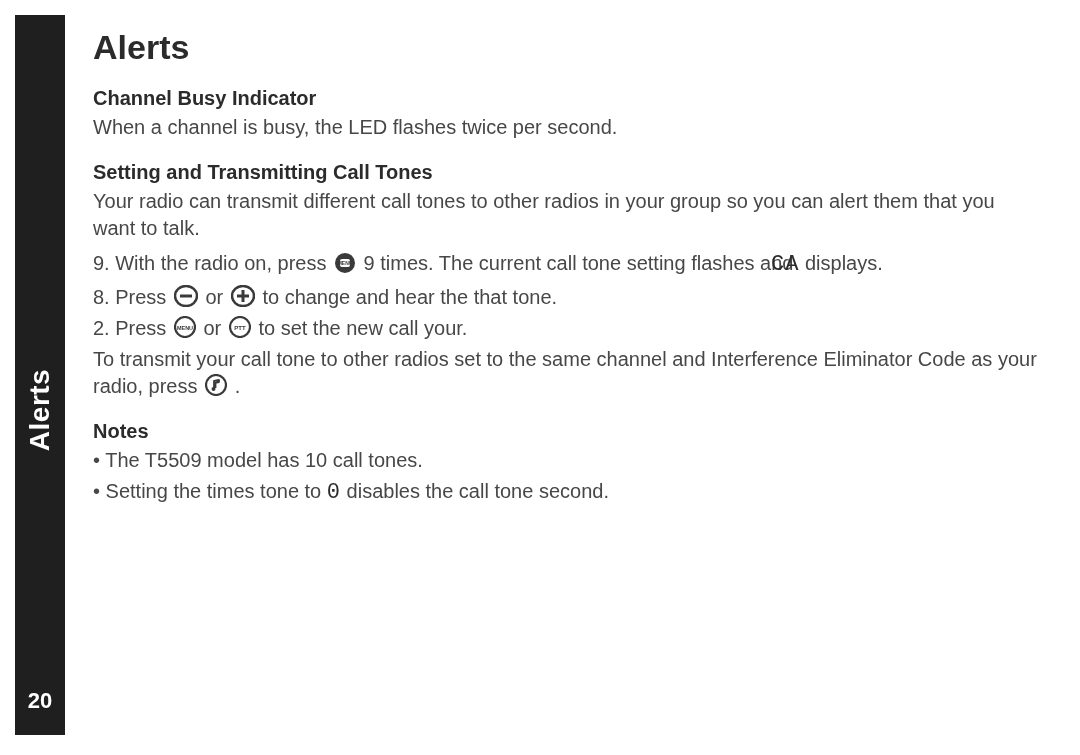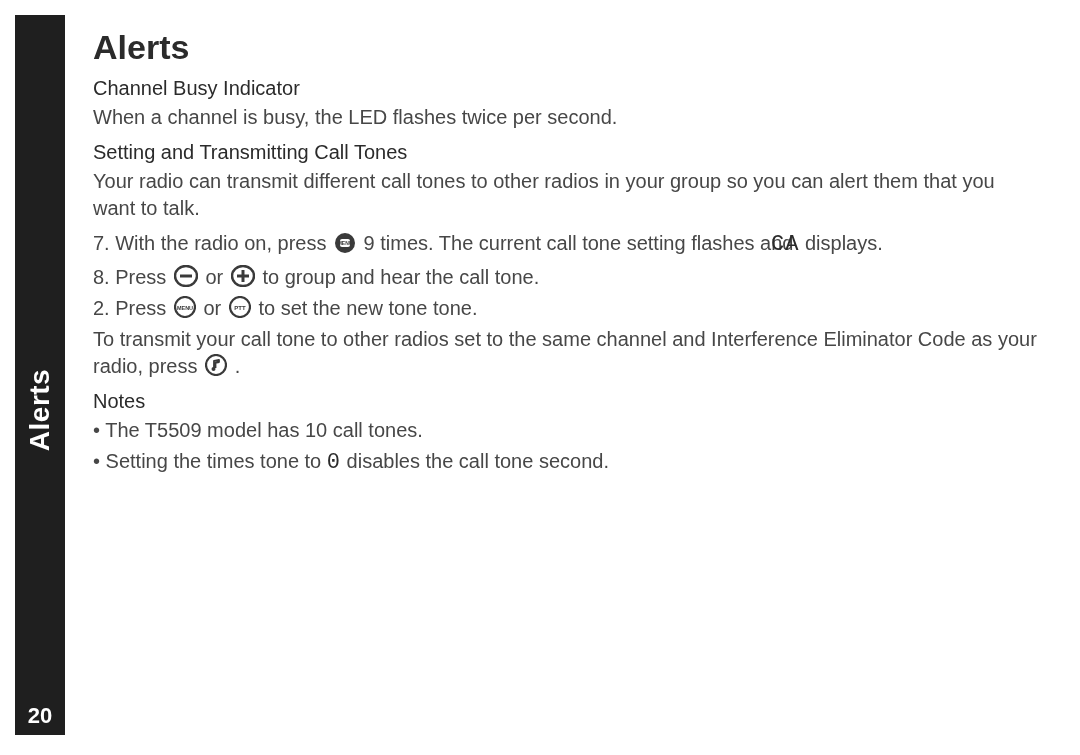--- a/index.html
+++ b/index.html
@@ -1,22 +1,22 @@
 <!DOCTYPE html>
 <html><head>
 <meta charset="utf-8">
 <style>
   html,body{margin:0;padding:0;background:#fff;font-family:Helvetica,Arial,sans-serif;color:#3a3a3a}
   .page{position:relative;width:1080px;height:755px;background:#fff;overflow:hidden}
   .sidebar{position:absolute;left:15px;top:15px;width:50px;height:720px;background:#1f1f1f;color:#fff}
   .side-label{position:absolute;left:50%;top:395px;transform:translate(-50%,-50%) rotate(-90deg);transform-origin:center;font-size:28px;font-weight:bold;letter-spacing:0.5px;white-space:nowrap}
-  .page-num{position:absolute;left:50%;top:688px;transform:translateX(-50%);font-size:22px;font-weight:bold}
+  .page-num{position:absolute;left:50%;top:673px;transform:translateX(-50%);font-size:22px;font-weight:bold}
   .content{position:absolute;left:93px;top:28px;width:950px}
   h1.title{margin:0 0 6px 0;font-size:34px;font-weight:bold;color:#2b2b2b}
-  h2.sub{margin:10px 0 2px 0;font-size:20px;font-weight:normal;color:#2b2b2b}
+  h2.sub{margin:20px 0 2px 0;font-size:20px;font-weight:bold;color:#2b2b2b}
   p.body{margin:4px 6px 8px 0;font-size:20px;line-height:1.35;color:#474747}
   div.li{margin:4px 0 4px 0;font-size:20px;line-height:1.35;color:#474747;padding-left:28px;text-indent:-28px}
   div.bul{margin:4px 0 4px 0;font-size:20px;line-height:1.35;color:#474747}
   .icon{display:inline-block;vertical-align:middle;margin:0 2px;position:relative;top:-2px}
   .icon svg{display:block}
   .seg{display:inline-block;font-family:"Courier New",monospace;font-weight:normal;font-size:22px;letter-spacing:1px;color:#2b2b2b;vertical-align:baseline}
 </style>
 </head>
 <body>
 
@@ -30,21 +30,21 @@
   <div class="content">
     <h1 class="title">Alerts</h1>
 
     <h2 class="sub">Channel Busy Indicator</h2>
     <p class="body">When a channel is busy, the LED flashes twice per second.</p>
 
     <h2 class="sub">Setting and Transmitting Call Tones</h2>
     <p class="body">Your radio can transmit different call tones to other radios in your group so you can alert them that you want to talk.</p>
 
     <div class="li">
-      <span>7. With the radio on, press </span>
+      <span>9. With the radio on, press </span>
       <span class="icon">
         <svg width="22" height="22" viewBox="0 0 22 22">
             <circle cx="11" cy="11" r="10" fill="#3a3a3a"></circle>
             <rect x="6" y="7" width="10" height="8" rx="2" fill="#fff"></rect>
             <text x="11" y="12.5" text-anchor="middle" font-size="5" font-family="Arial" fill="#3a3a3a" font-weight="bold">MENU</text>
           </svg>
       </span>
       <span>9 times. The current call tone setting flashes and </span>
       <span class="seg">CA</span>
       <span> displays.</span>
@@ -59,39 +59,39 @@
           </svg>
       </span>
       <span> or </span>
       <span class="icon">
         <svg width="24" height="22" viewBox="0 0 24 22">
             <ellipse cx="12" cy="11" rx="11" ry="10" fill="none" stroke="#3a3a3a" stroke-width="2.5"></ellipse>
             <line x1="6" y1="11" x2="18" y2="11" stroke="#3a3a3a" stroke-width="3"></line>
             <line x1="12" y1="5" x2="12" y2="17" stroke="#3a3a3a" stroke-width="3"></line>
           </svg>
       </span>
-      <span> to group and hear the call tone.</span>
+      <span> to change and hear the that tone.</span>
     </div>
 
     <div class="li">
       <span>2. Press </span>
       <span class="icon">
         <svg width="22" height="22" viewBox="0 0 22 22">
             <circle cx="11" cy="11" r="10" fill="none" stroke="#3a3a3a" stroke-width="2.2"></circle>
             <text x="11" y="13.5" text-anchor="middle" font-size="5.5" font-family="Arial" fill="#3a3a3a" font-weight="bold">MENU</text>
           </svg>
       </span>
       <span>or </span>
       <span class="icon">
         <svg width="22" height="22" viewBox="0 0 22 22">
             <circle cx="11" cy="11" r="10" fill="none" stroke="#3a3a3a" stroke-width="2.2"></circle>
             <text x="11" y="13.5" text-anchor="middle" font-size="6" font-family="Arial" fill="#3a3a3a" font-weight="bold">PTT</text>
           </svg>
       </span>
-      <span> to set the new tone tone.</span>
+      <span> to set the new call your.</span>
     </div>
 
     <p class="body">
       <span>To transmit your call tone to other radios set to the same channel and Interference Eliminator Code as your radio, press </span>
       <span class="icon">
         <svg width="22" height="22" viewBox="0 0 22 22">
             <circle cx="11" cy="11" r="10" fill="none" stroke="#3a3a3a" stroke-width="2.2"></circle>
             <path d="M9 15 L9 7 L14 6 L14 8 L10.5 8.8 L10.5 14" fill="none" stroke="#3a3a3a" stroke-width="1.8" stroke-linejoin="round"></path>
             <circle cx="8.5" cy="15" r="2" fill="#3a3a3a"></circle>
           </svg>

